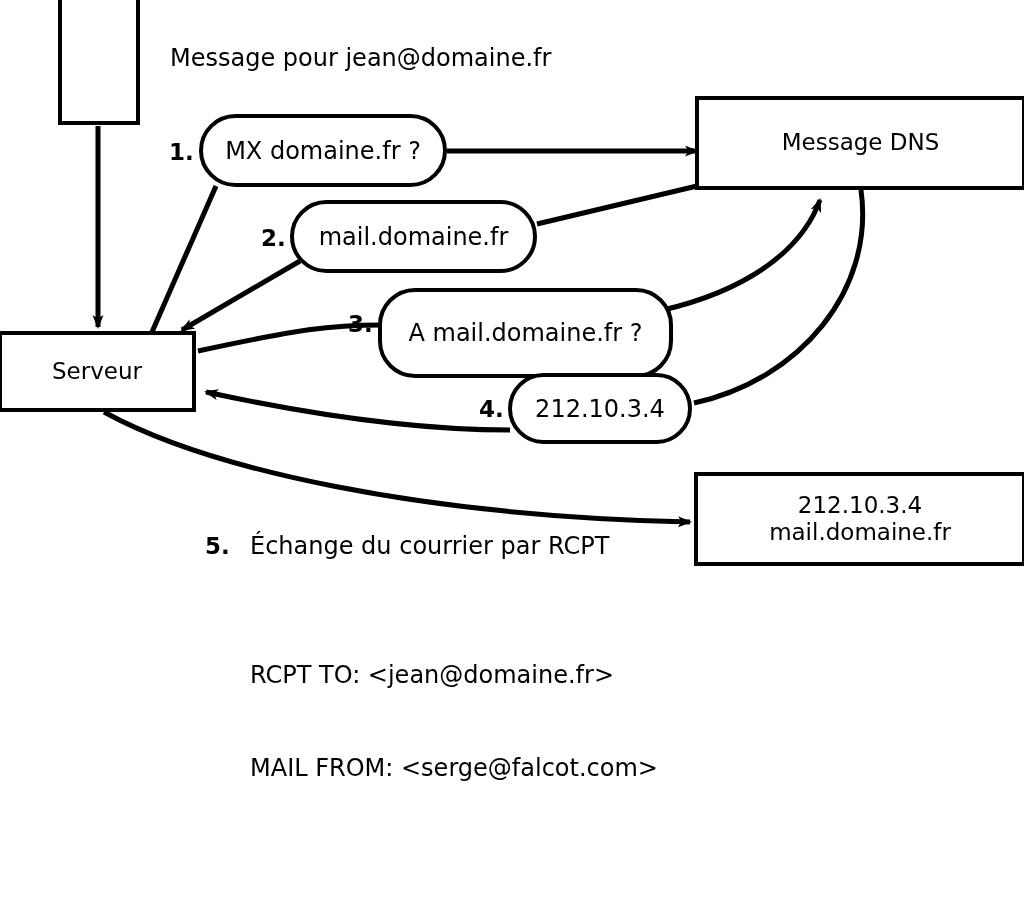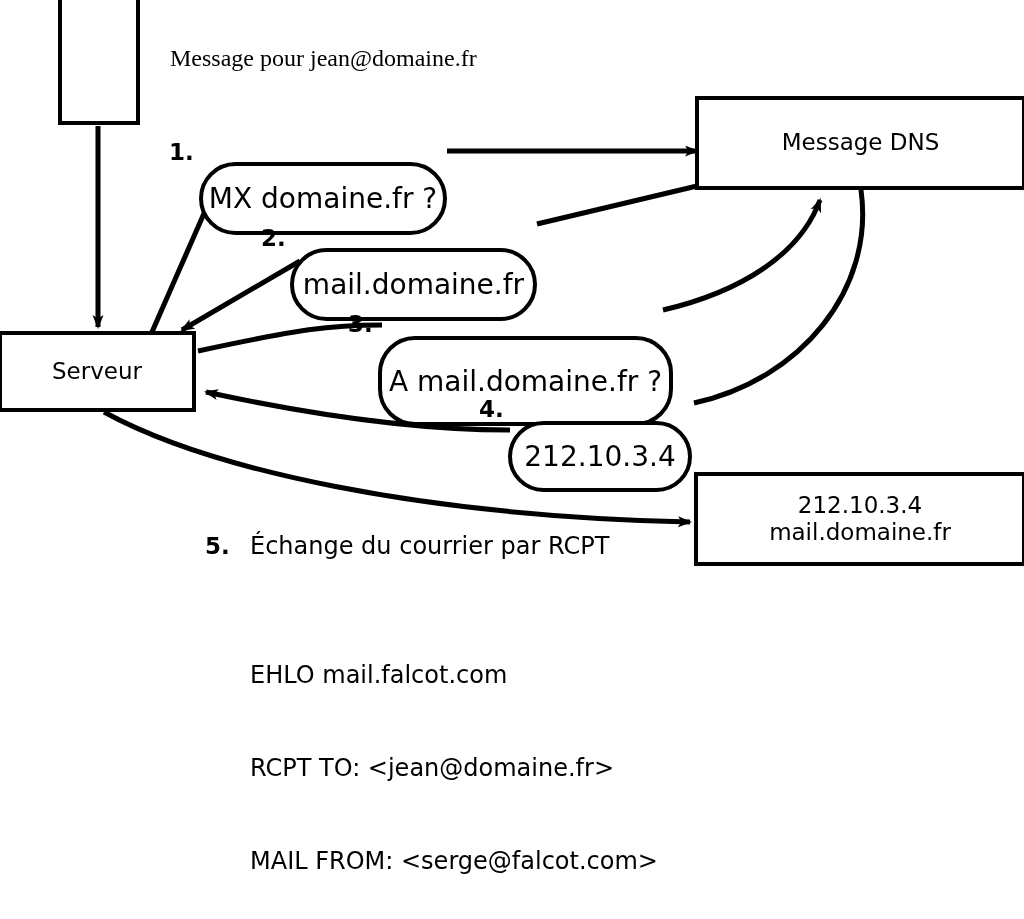--- a/index.html
+++ b/index.html
@@ -39,36 +39,34 @@
   }
   .pill {
     position: absolute;
     box-sizing: border-box;
     border: 4px solid #000;
     background: #fff;
     display: flex;
     align-items: center;
     justify-content: center;
     text-align: center;
-    font-size: 28px;
-    margin-top: 48px;
+    font-size: 24px;
   }
   .step-num {
     position: absolute;
     font-weight: bold;
     font-size: 23px;
     line-height: 1;
     white-space: nowrap;
   }
   .free-text {
     position: absolute;
     font-size: 24px;
     line-height: 1;
     white-space: nowrap;
-    font-family: Liberation Serif, serif;
   }
   .smtp-label {
     position: absolute;
     font-size: 24px;
     line-height: 1;
     white-space: nowrap;
   }
   .transcript {
     position: absolute;
     font-size: 24px;
@@ -146,21 +144,20 @@
     <span>212.10.3.4</span>
   </div>
   <div class="step-num" style="left:479px; top:398px;">4.</div>
 
   <div class="step-num" style="left:205px; top:535px;">5.</div>
   <div class="smtp-label" style="left:250px; top:534px;">Échange du courrier par RCPT</div>
 
   <div class="free-text" style="left:170px; top:46px;">Message pour jean@domaine.fr</div>
 
   <div class="transcript" style="left:250px; top:598px;">
-    <div>EHLO mail.falcot.com</div>
     <div>RCPT TO: &lt;jean@domaine.fr&gt;</div>
     <div>MAIL FROM: &lt;serge@falcot.com&gt;</div>
     
     
     
     
     
     
     
     

